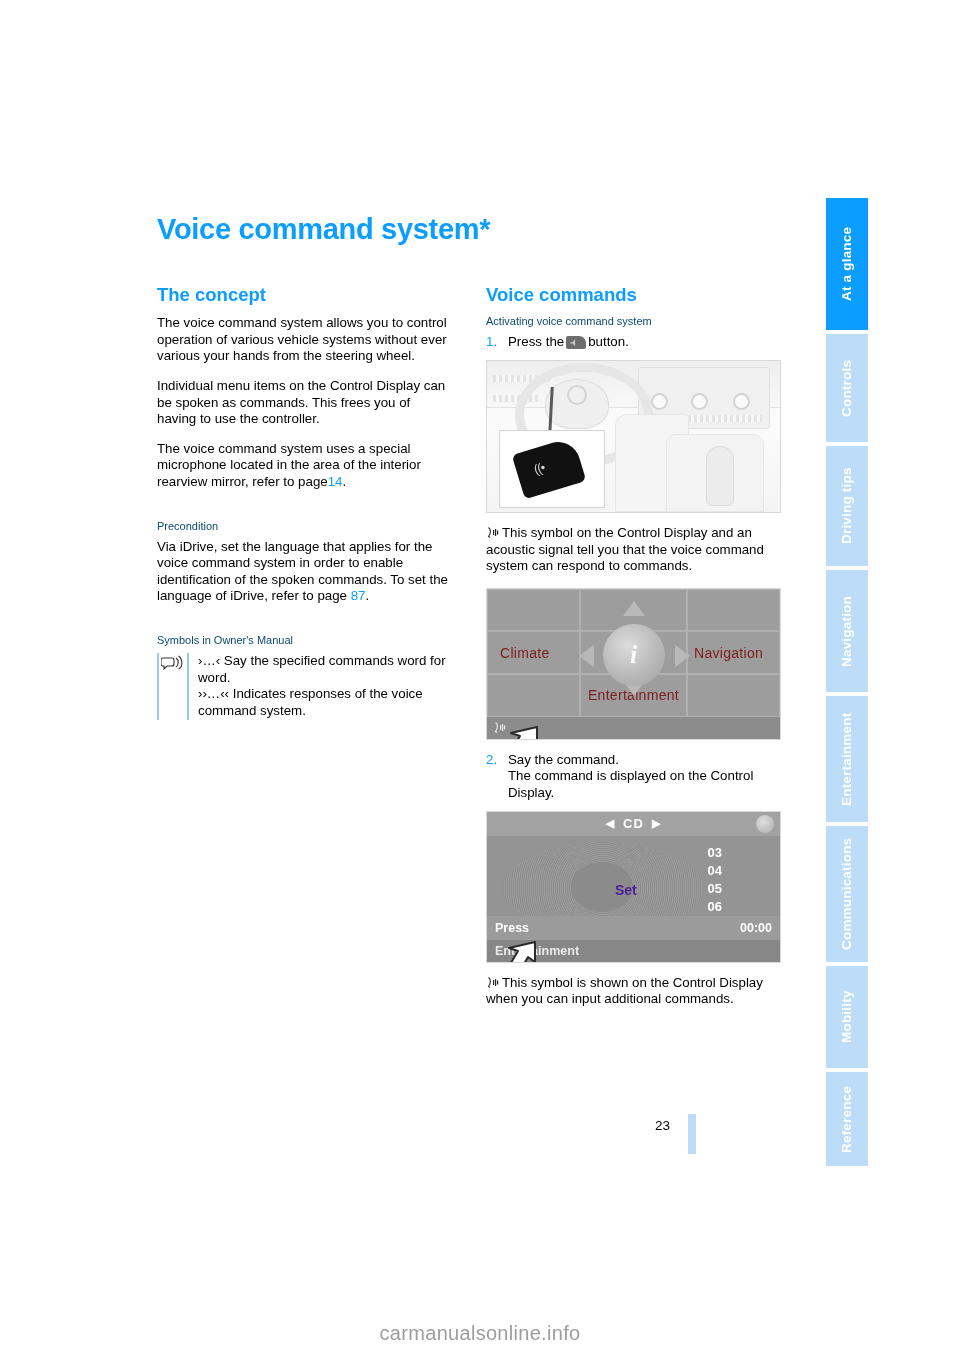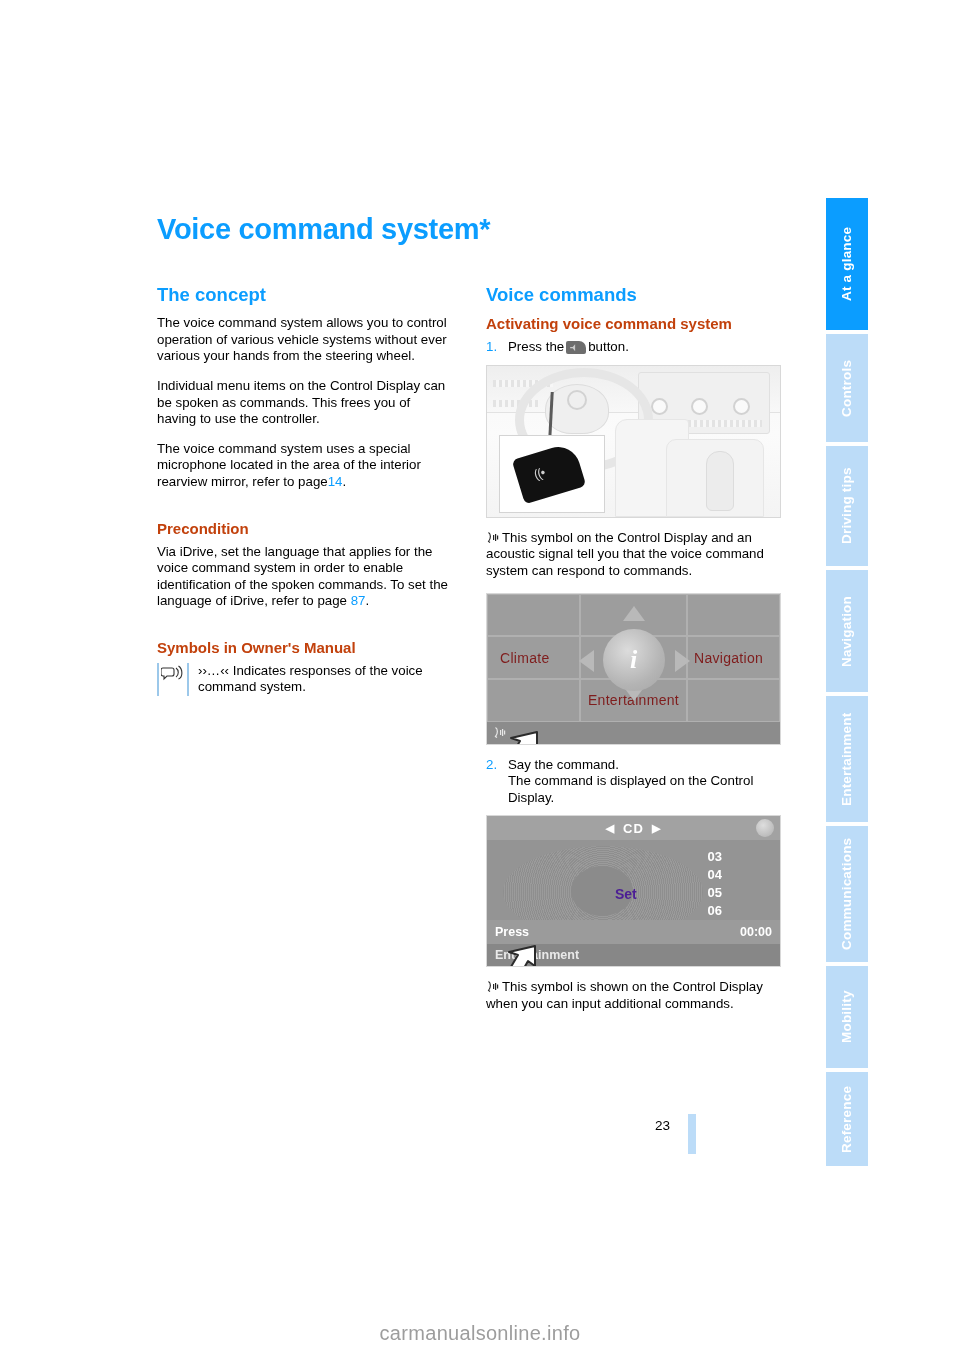--- a/index.html
+++ b/index.html
@@ -75,23 +75,23 @@
   .col { width: 295px; }
 
   h2.sec {
     font-size: 18.5px;
     font-weight: bold;
     color: #0b9dff;
     margin: 0 0 10px 0;
     line-height: 1.15;
   }
   h3.sub {
-    font-size: 15px;
-    font-weight: bold;
-    color: #c2410c;
+    font-size: 11px;
+    font-weight: normal;
+    color: #0c4a6e;
     margin: 0 0 6px 0;
     line-height: 1.2;
   }
   p.body {
     font-size: 13.3px;
     line-height: 16.6px;
     margin: 0 0 13px 0;
     color: #000;
   }
   .pref { color: #0b9dff; }
@@ -492,20 +492,21 @@
 
         <div class="sym-block">
           <div class="sym-icon">
             <svg width="22" height="18" viewBox="0 0 22 18">
               <path d="M2 3 h9 a2 2 0 0 1 2 2 v4 a2 2 0 0 1 -2 2 h-5 l-3 3 v-3 h-1 a2 2 0 0 1 -2 -2 v-4 a2 2 0 0 1 2 -2z" fill="none" stroke="#333" stroke-width="1.1"></path>
               <path d="M15 3 c3 2 3 7 0 9" fill="none" stroke="#333" stroke-width="1.1"></path>
               <path d="M17.5 1 c4.5 3 4.5 11 0 13" fill="none" stroke="#333" stroke-width="1.1"></path>
             </svg>
           </div>
           <div class="sym-text">
+            <div>›…‹ Say the specified commands word for word.</div>
             <div>››…‹‹ Indicates responses of the voice command system.</div>
           </div>
         </div>
 
       </div>
 
       <div class="col">
 
         <h2 class="sec">Voice commands</h2>
 

